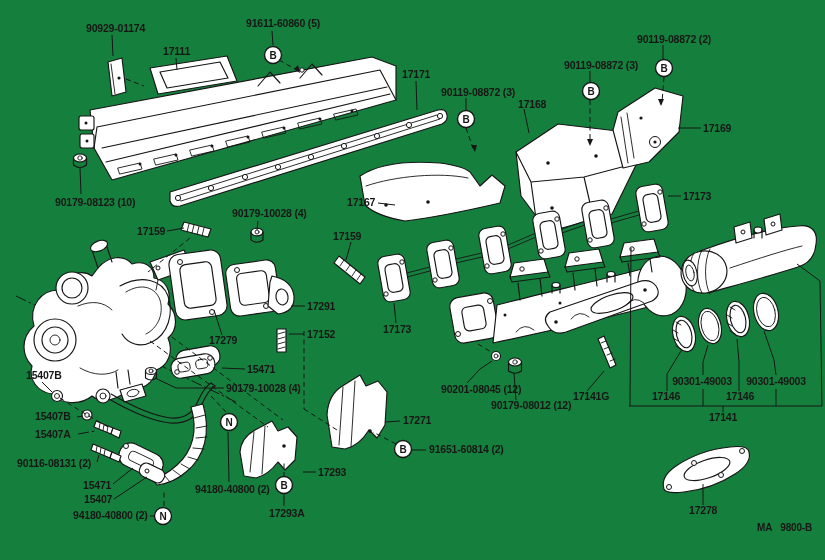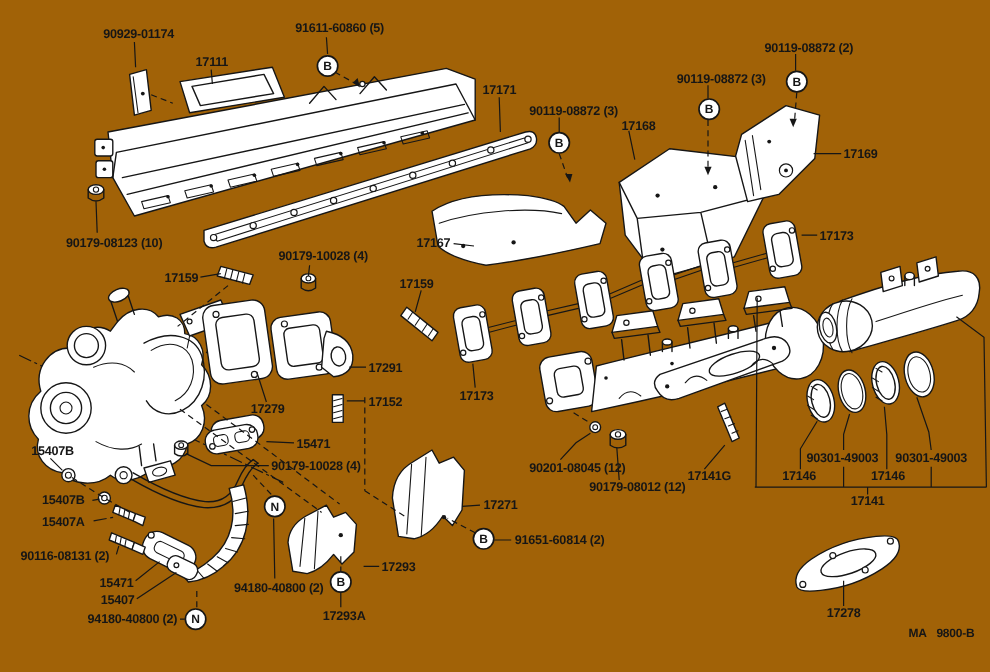--- a/index.html
+++ b/index.html
@@ -20,21 +20,21 @@
   .part { stroke:var(--line); stroke-width:1.15; fill:#fff; stroke-linejoin:round; stroke-linecap:round; }
   .pn   { stroke:var(--line); stroke-width:1.15; fill:none; stroke-linejoin:round; stroke-linecap:round; }
   .thin { stroke-width:0.9; }
   .dot  { fill:var(--line); stroke:none; }
   .hole { fill:#fff; stroke:var(--line); stroke-width:1; }
   .arr  { fill:var(--line); stroke:none; }
 </style>
 </head>
 <body>
 
-<div id="stage" style="background: #a16207;">
+<div id="stage" style="background: #15803d;">
 <svg width="825" height="560" viewBox="0 0 825 560">
 
   <g>
     <path class="dd" d="M16,296 L236,402"></path>
     <path class="part" d="M34,326 C28,306 42,290 58,290 C62,276 80,268 92,276 L98,268 C108,256 124,254 132,264 C144,260 154,266 154,278 C166,280 172,292 168,304 C178,314 178,330 168,338 C174,352 168,366 156,370 C154,384 140,392 128,388 C120,400 102,404 92,396 C80,406 60,404 52,394 C38,392 28,380 32,366 C22,356 20,338 34,326 Z"></path>
     <circle class="part" cx="72" cy="288" r="16"></circle>
     <circle class="pn" cx="72" cy="288" r="10"></circle>
     <path class="pn" d="M120,286 C142,274 162,280 168,296 C174,314 168,334 152,342 C140,348 128,344 122,334"></path>
     <path class="pn thin" d="M126,292 C142,282 156,288 160,300 C164,314 158,328 146,334"></path>
     <circle class="part" cx="55" cy="340" r="21"></circle>

